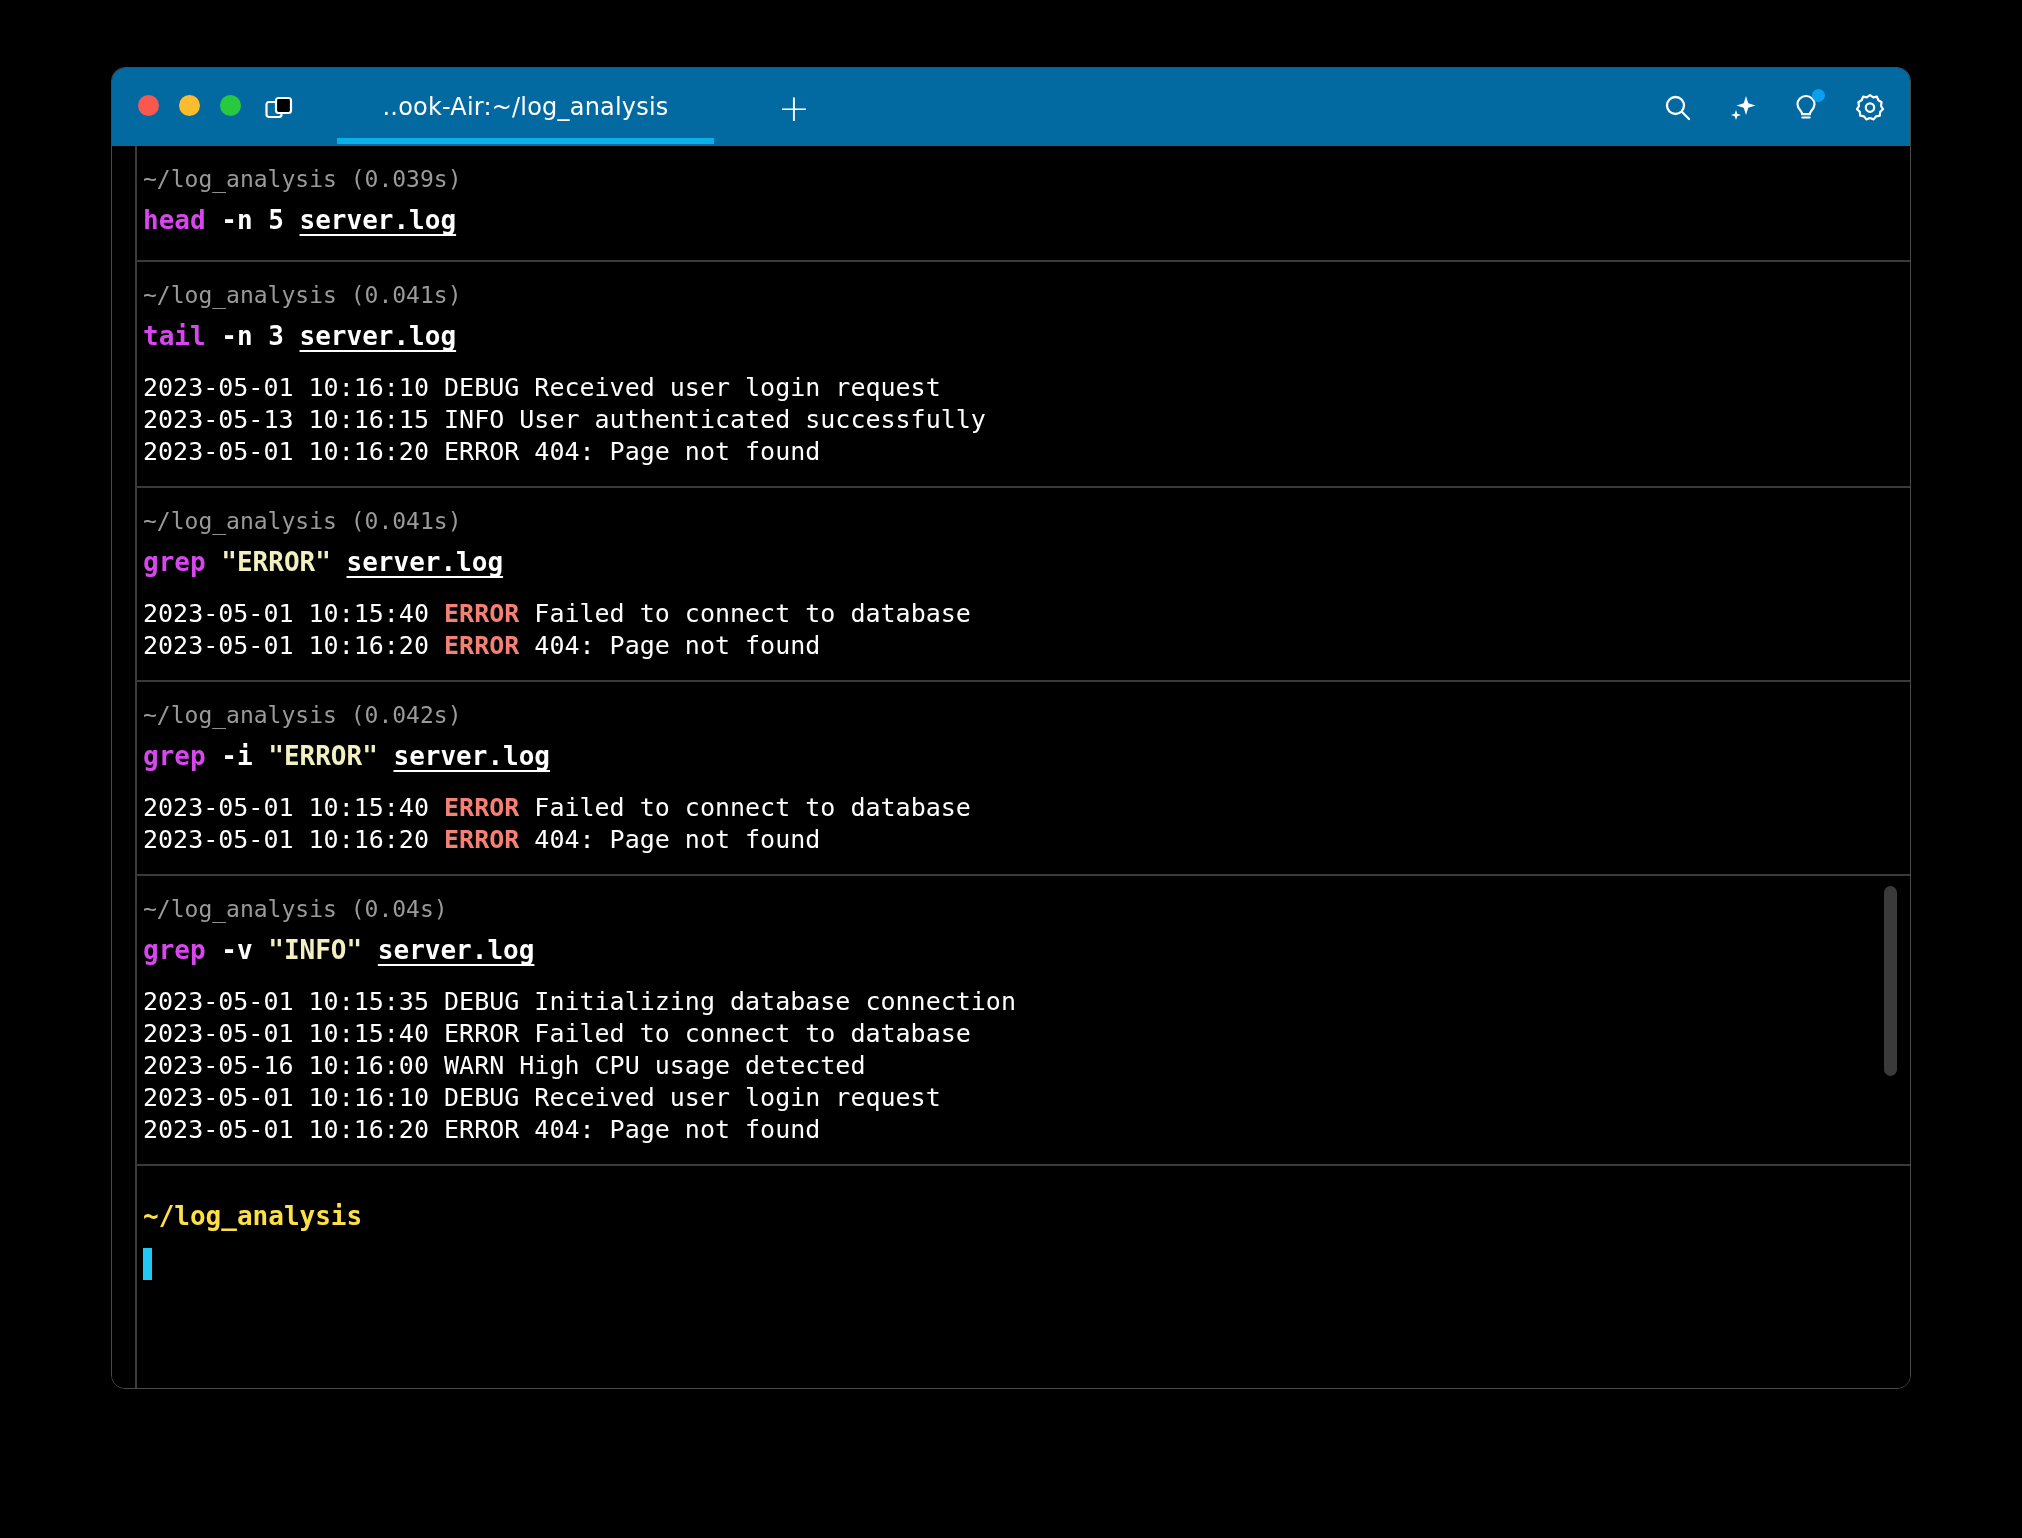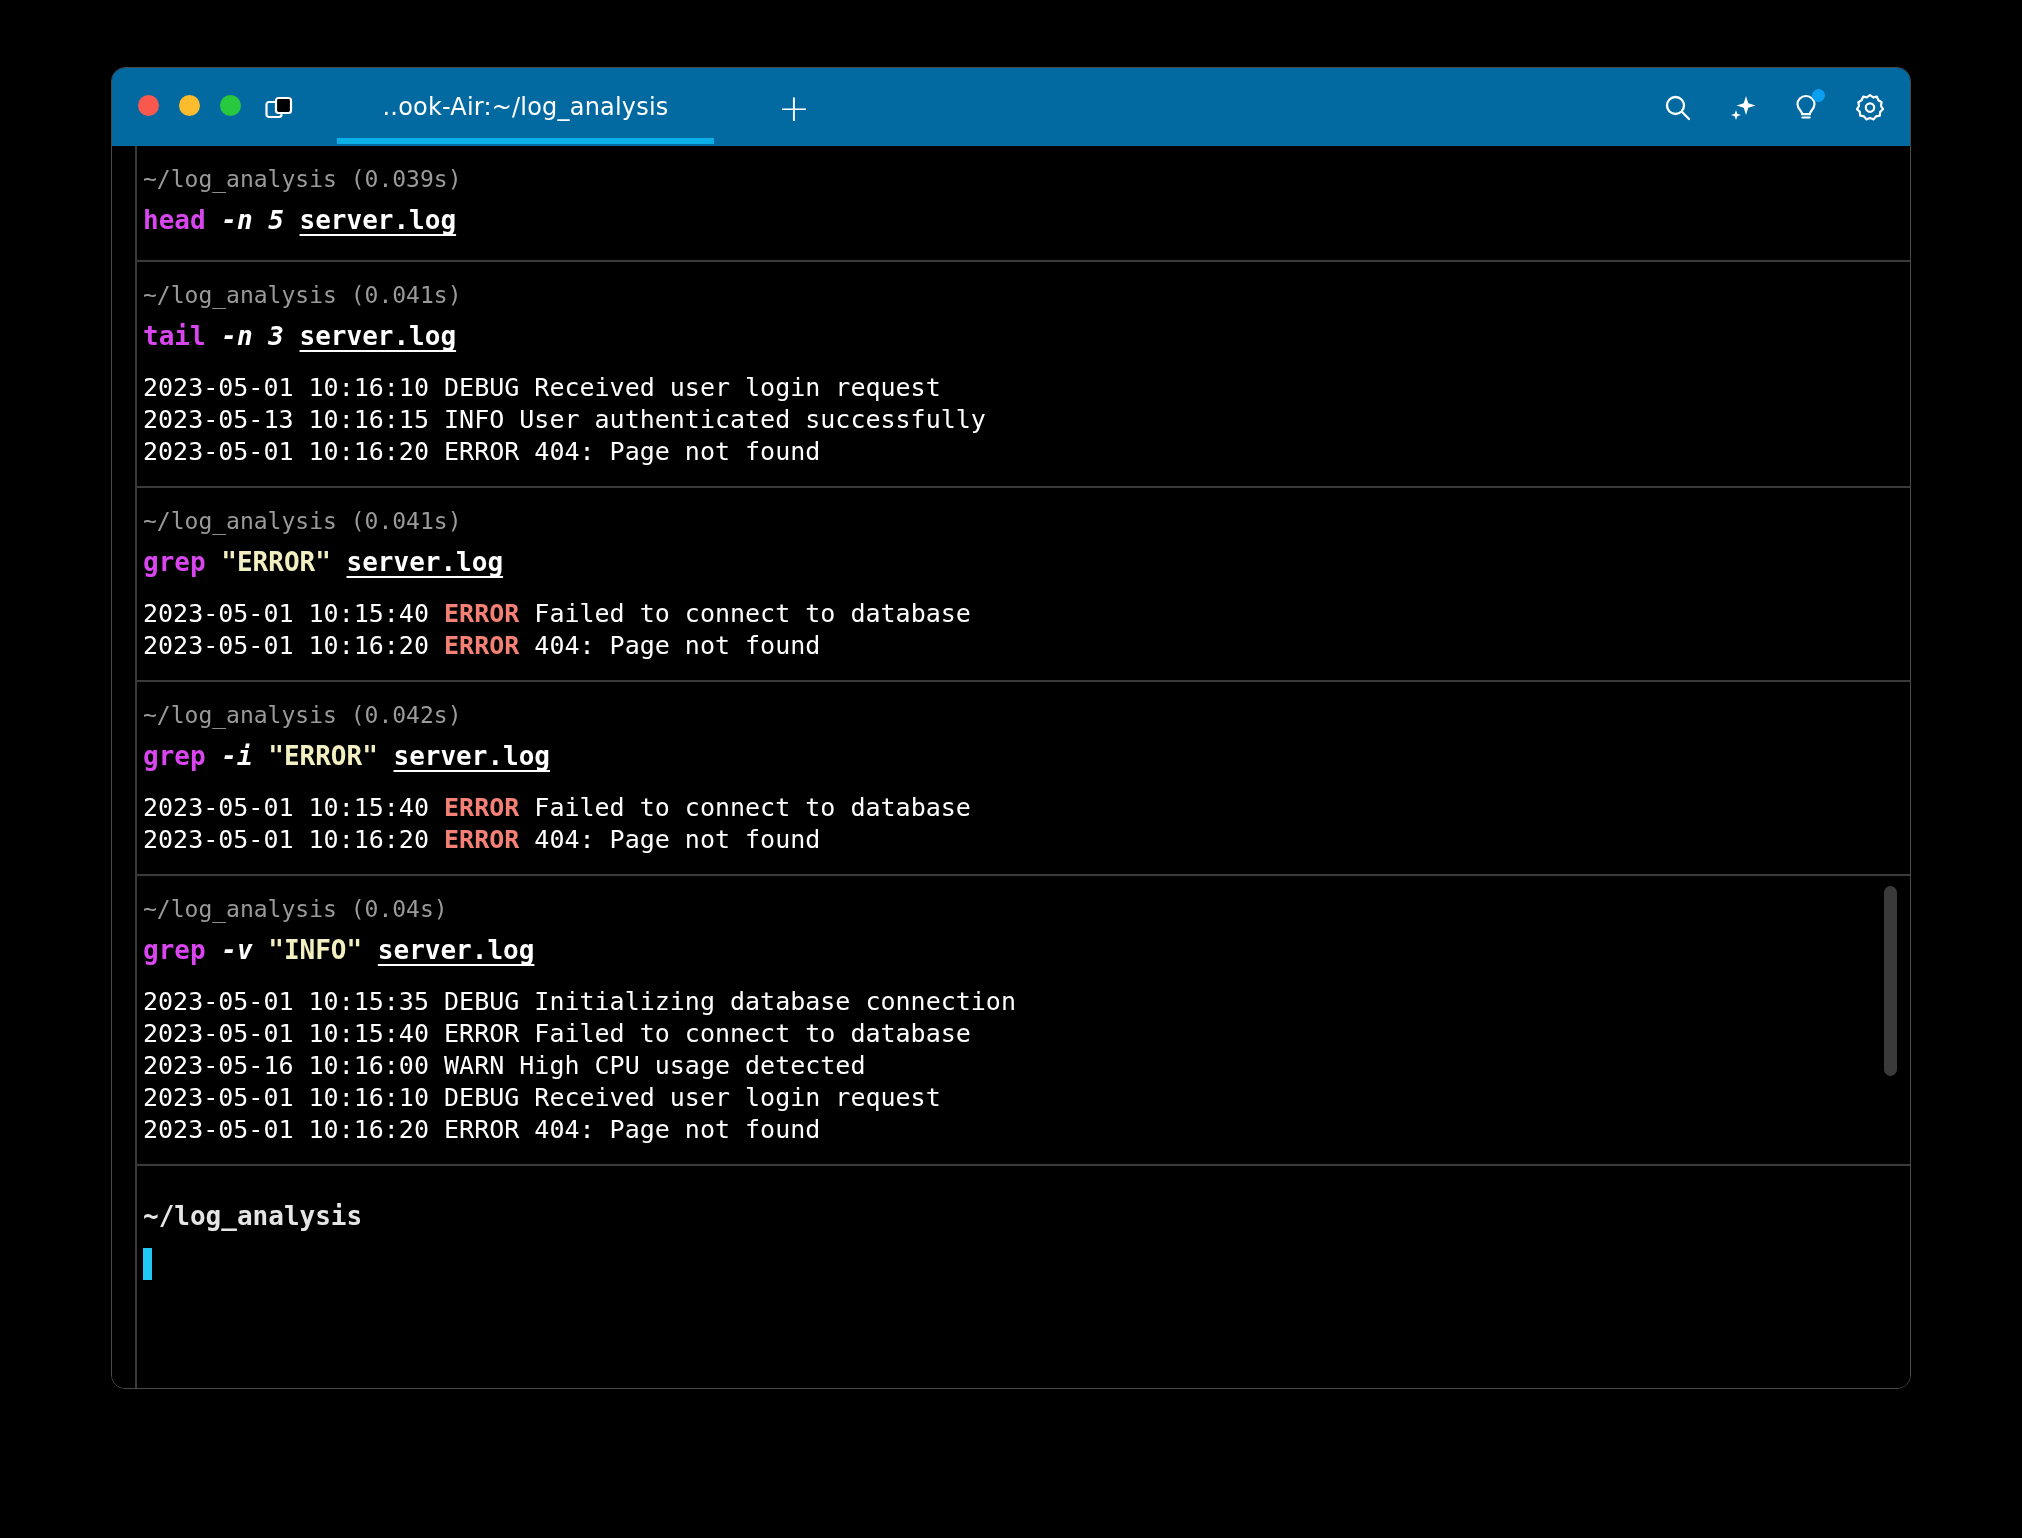--- a/index.html
+++ b/index.html
@@ -168,40 +168,40 @@
   }
   .cmd {
     font-size: 26px;
     line-height: 44px;
     font-weight: bold;
     font-family: "DejaVu Sans Mono", monospace;
     white-space: pre;
     padding-left: 7px;
   }
   .cmd .name { color: #d946ef; }
-  .cmd .flag { color: #ffffff; font-style: italic; }
+  .cmd .flag { color: #ffffff; }
   .cmd .str  { color: #f2f0c0; }
   .cmd .file { color: #ffffff; text-decoration: underline; text-underline-offset: 5px; }
 
   .out {
     color: #ffffff;
     font-size: 25px;
     line-height: 32px;
     font-family: "DejaVu Sans Mono", monospace;
     white-space: pre;
     padding-left: 7px;
   }
   .out-wrap { margin-top: 14px; }
   .out .err { color: #f58076; font-weight: bold; }
 
   .prompt-block {
     padding: 28px 0 0 0;
   }
   .prompt {
-    color: #e5e5e5;
+    color: #fde047;
     font-size: 26px;
     font-weight: bold;
     line-height: 44px;
     font-family: "DejaVu Sans Mono", monospace;
     white-space: pre;
     padding-left: 7px;
   }
   .cursor {
     margin-left: 7px;
     margin-top: 10px;

